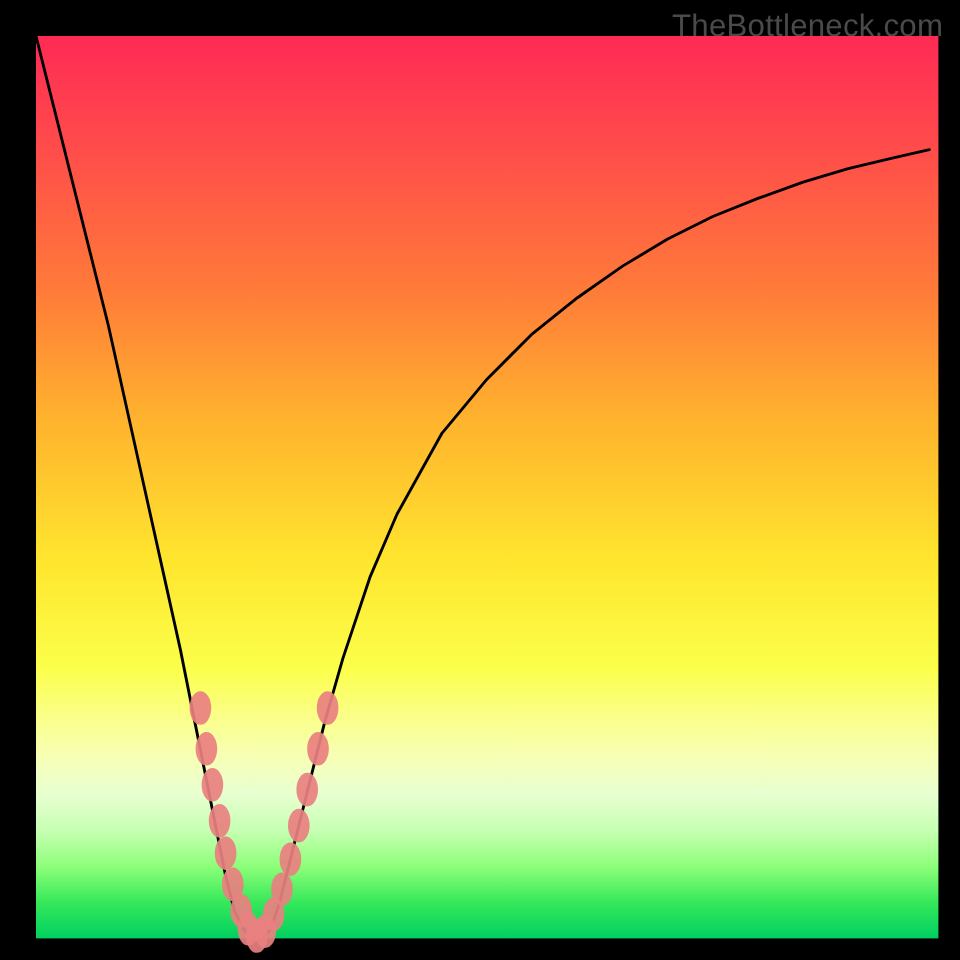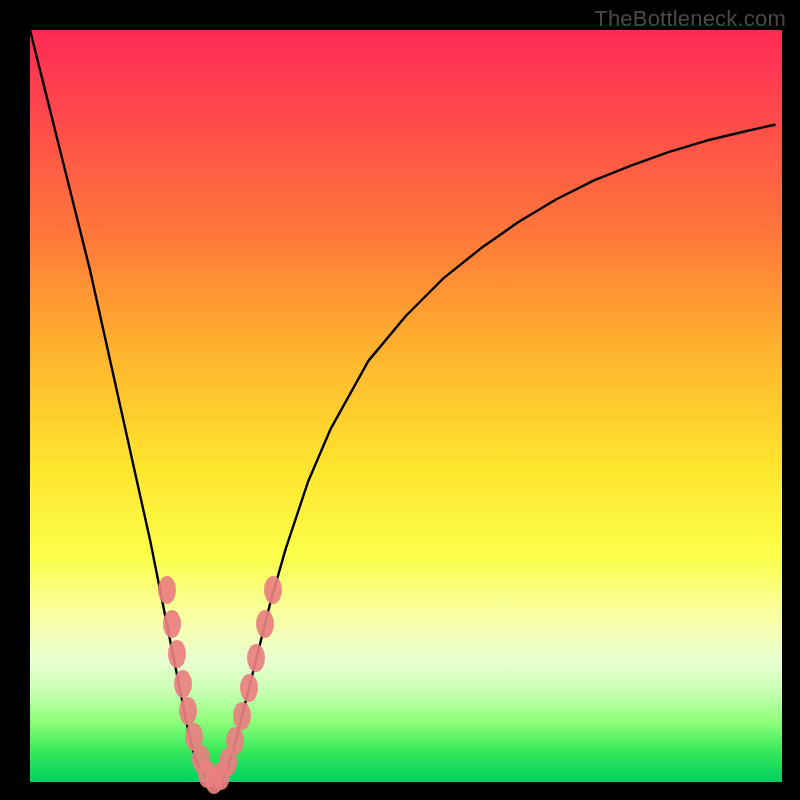--- a/index.html
+++ b/index.html
@@ -63,21 +63,21 @@
     border-radius: 9px / 14px;
     background: #e98080;
     transform: translate(-50%, -50%);
     opacity: 0.92;
   }
   .watermark {
     position: absolute;
     top: 6px;
     right: 14px;
     color: #4a4a4a;
-    font-size: 22px;
+    font-size: 26px;
     letter-spacing: 0.2px;
     font-weight: 500;
   }
 </style>
 </head>
 <body>
 
 <div class="frame">
 
   <div class="watermark">TheBottleneck.com</div>

